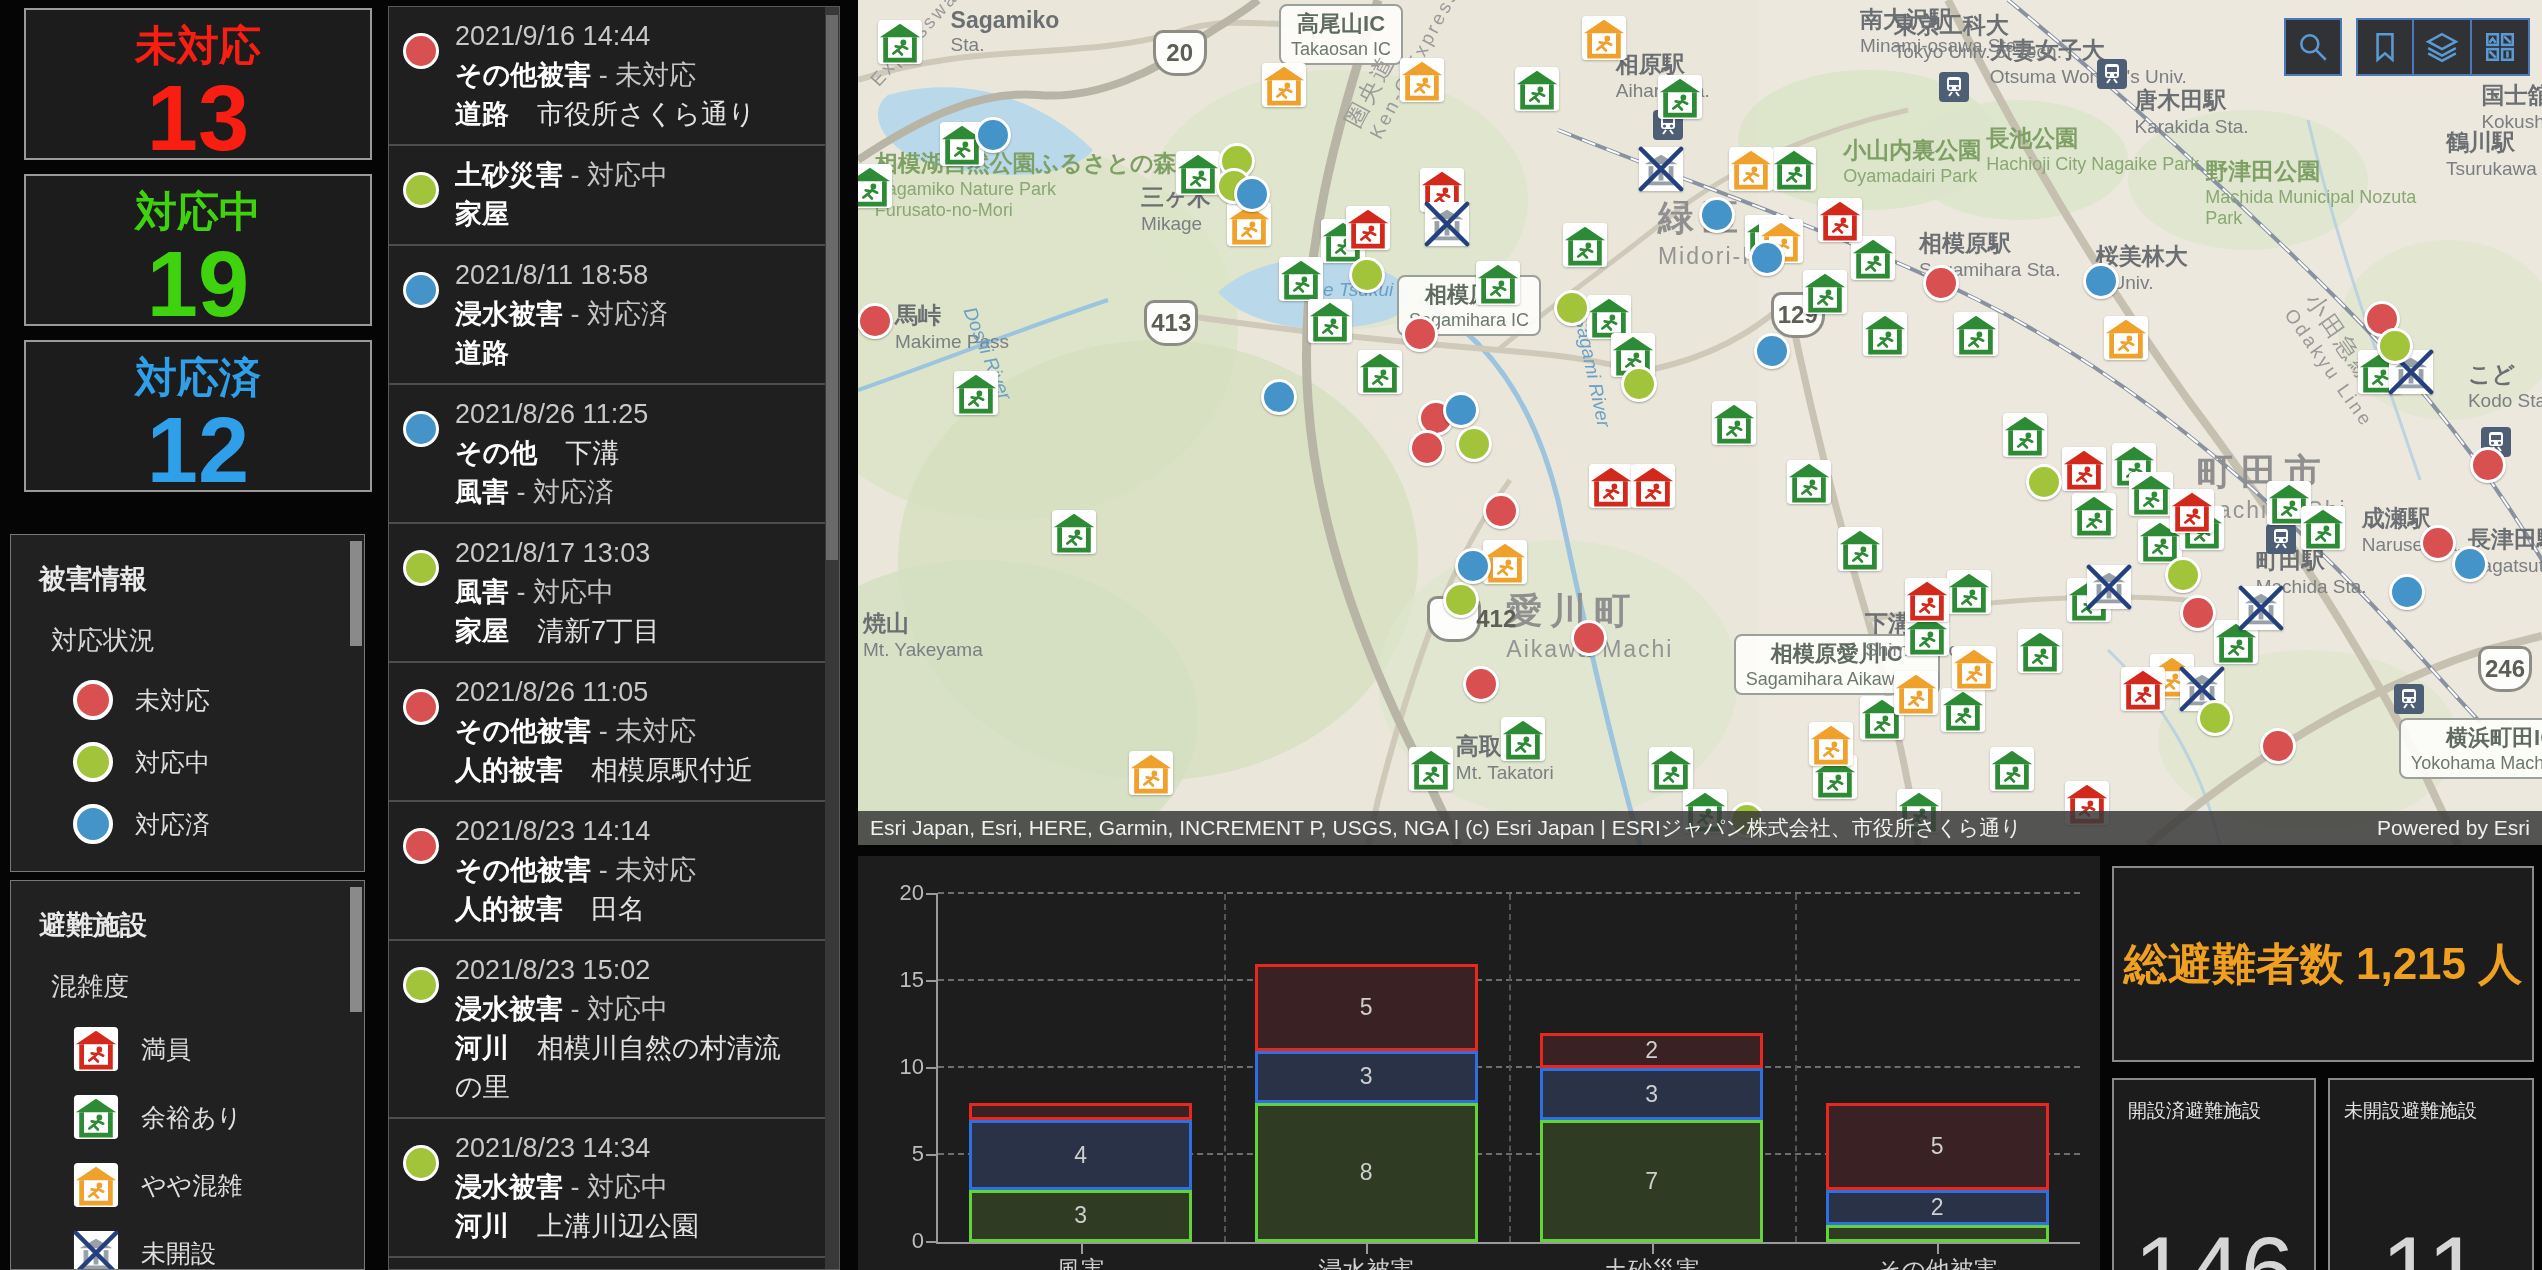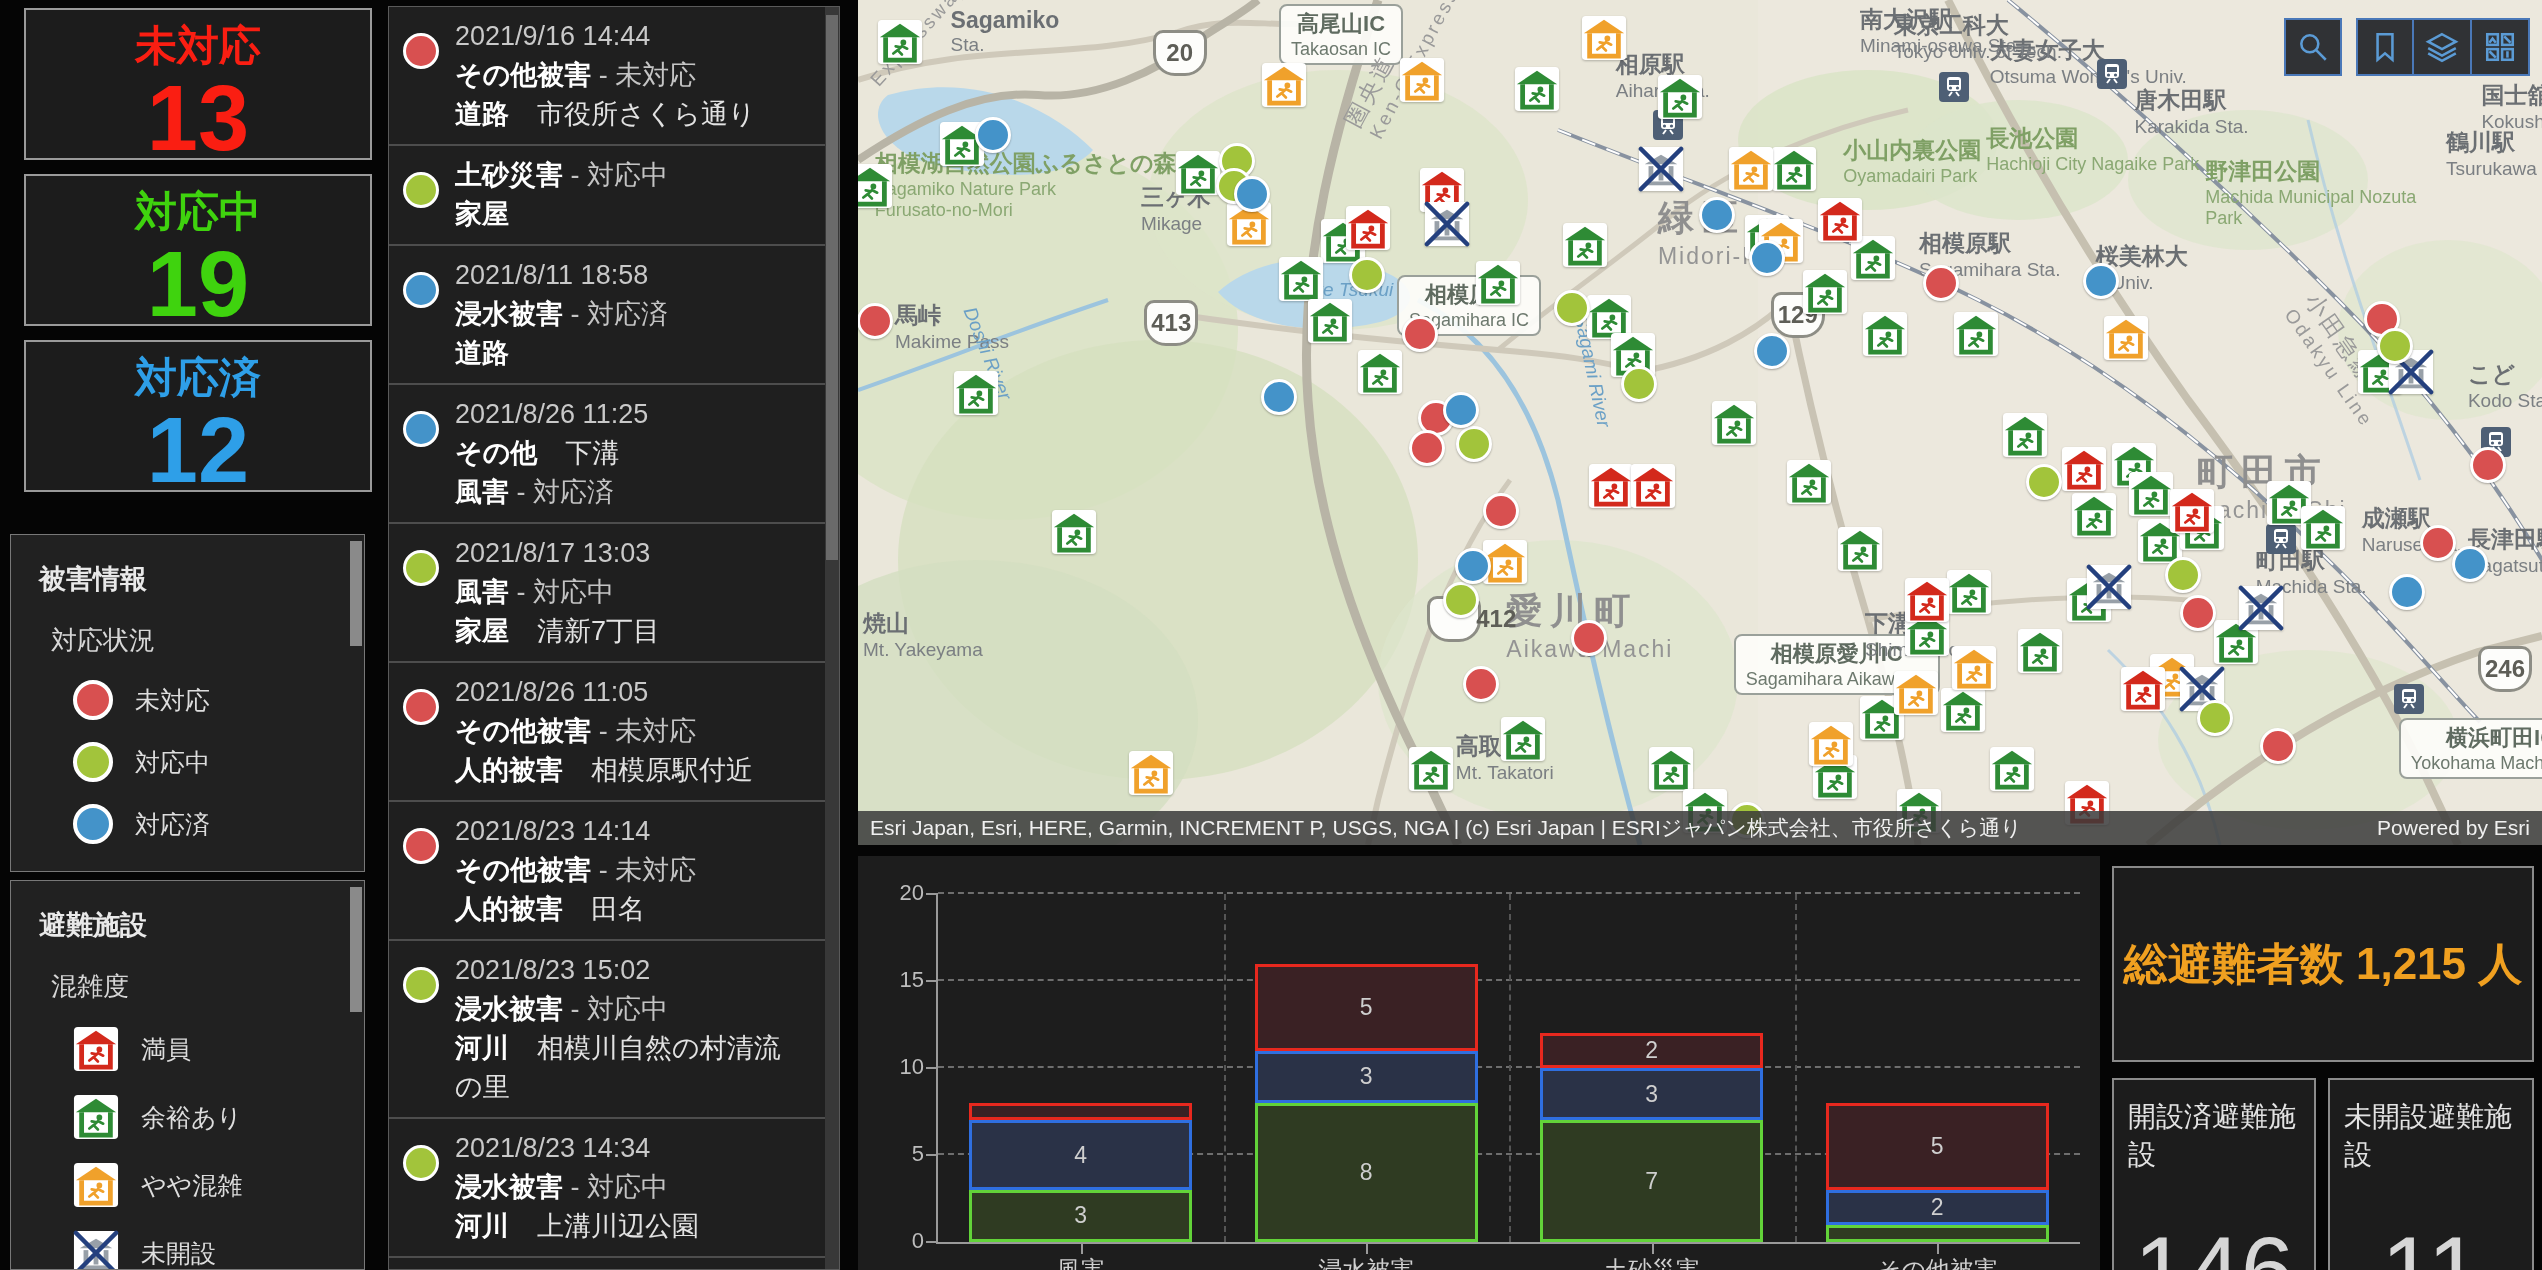--- a/index.html
+++ b/index.html
@@ -78,21 +78,21 @@
   .ymark { position:absolute; left:-12px; width:12px; border-top:2px solid #9a9a9a; }
   .xmark { position:absolute; bottom:-12px; height:12px; border-left:2px solid #9a9a9a; }
   .seg { position:absolute; display:flex; align-items:center; justify-content:center;
       font-size:23px; color:#cfcfcf; }
   .catlab { position:absolute; top:100%; margin-top:12px; text-align:center; font-size:24px; color:#cfcfcf; }
 
   
   .rbox { position:absolute; background:#1c1c1c; border:2px solid #8a8a8a; overflow:hidden; }
   #total-box { left:2112px; top:866px; width:422px; height:196px; display:flex; align-items:center; justify-content:center; }
   #total-box .t { font-size:44px; font-weight:bold; }
-  .cntbox .blab { font-size:28px; color:#e3e3e3; margin:18px 0 0 14px; }
+  .cntbox .blab { font-size:19px; color:#e3e3e3; margin:18px 0 0 14px; }
   .cntbox .bval { position:absolute; bottom:-10px; width:100%; text-align:center; font-size:96px; color:#d6d6d6; }
 </style>
 </head>
 <body>
 
 <div class="kpi" style="top:8px">
   <div class="lab" style="color: rgb(250, 30, 18);">未対応</div>
   <div class="val" style="color: rgb(250, 30, 18);">13</div>
 </div>
 <div class="kpi" style="top:174px">

